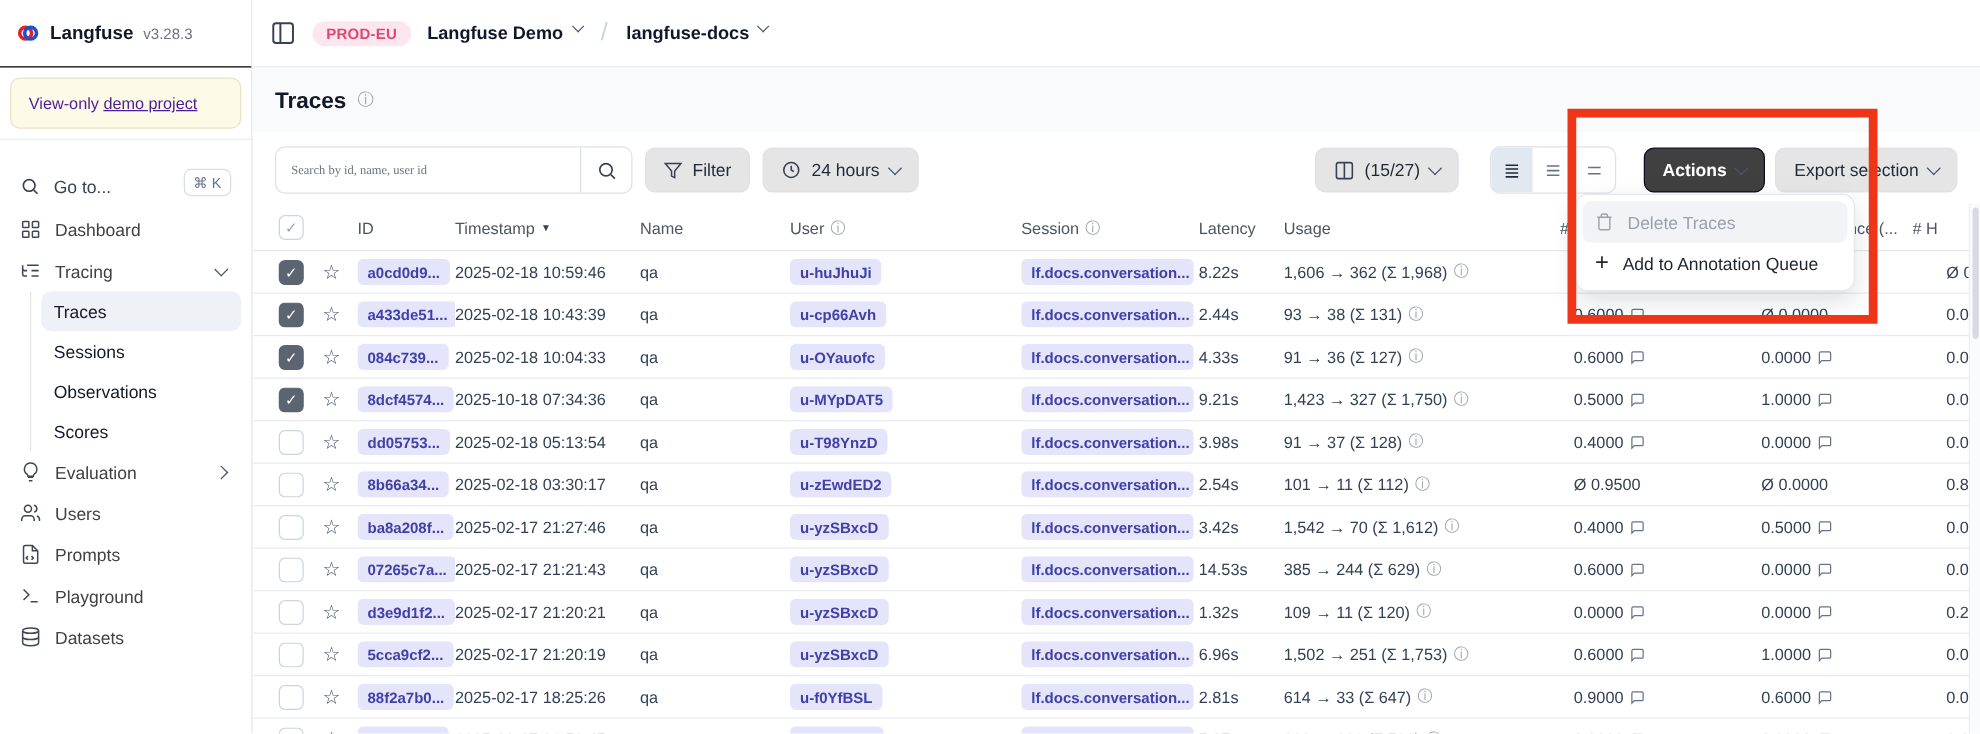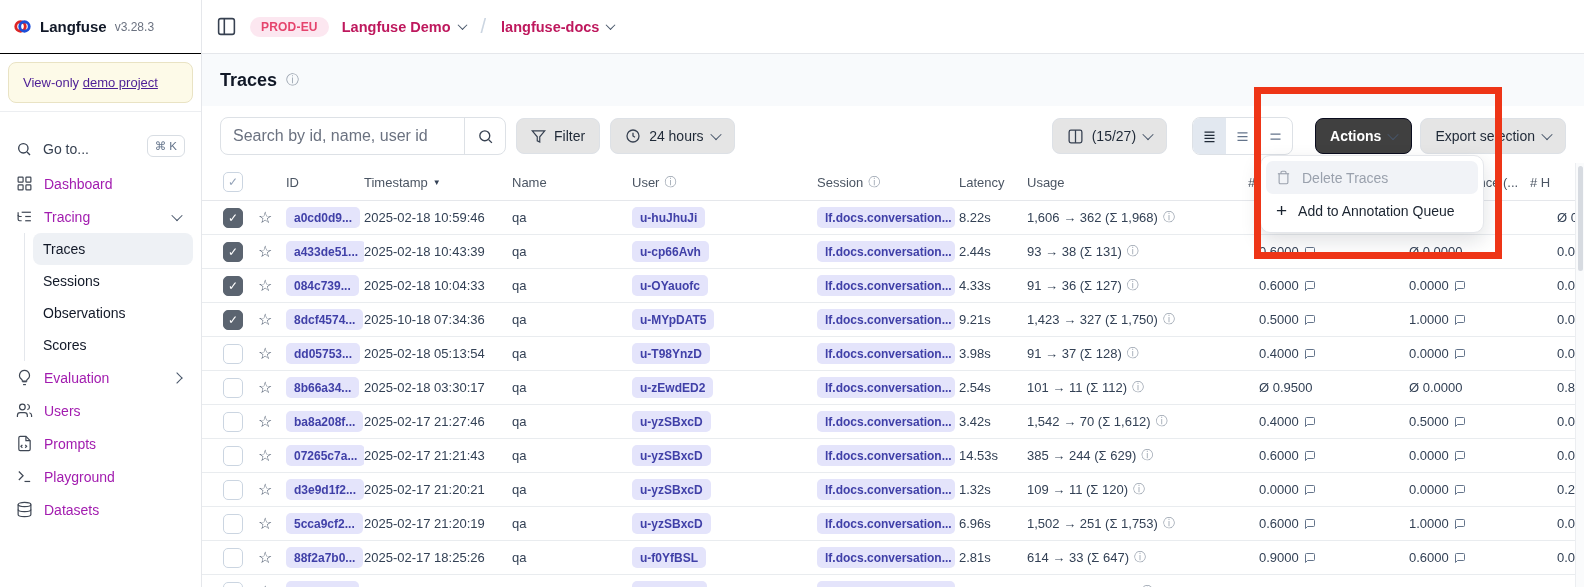--- a/index.html
+++ b/index.html
@@ -11,47 +11,47 @@
   .sidebar{width:201px;flex-shrink:0;border-right:1px solid #e5e7eb;background:#fff}
   .logo-row{height:53px;border-bottom:1px solid #000000;display:flex;align-items:center;padding:0 13px;gap:8px}
   .logo-name{font-weight:700;font-size:15px;color:#111827}
   .logo-ver{font-size:12px;color:#6b7280}
   .banner-wrap{padding:8px;border-bottom:1px solid #eceef1}
   .banner{background:#fdfae8;border:1px solid #e9e3c4;border-radius:8px;padding:12px 14px;font-size:13px;color:#4c1d95}
   .banner .lnk{text-decoration:underline;cursor:pointer}
   .goto{margin:11px 8px 2px;display:flex;align-items:flex-end;gap:11px;padding:0 8px;height:34px;font-size:14px;color:#374151}
   .kbd{margin-left:auto;border:1px solid #d8dde3;border-radius:6px;font-size:11.5px;color:#64748b;padding:3px 7px;background:#fff}
   .nav{padding:8px}
-  .nav-item{display:flex;align-items:center;gap:11px;height:33px;padding:0 8px;font-size:14px;border-radius:8px;color:#a21caf;cursor:pointer}
+  .nav-item{display:flex;align-items:center;gap:11px;height:33px;padding:0 8px;font-size:14px;border-radius:8px;color:#404040;cursor:pointer}
   .subnav{margin-left:16px;border-left:1px solid #e4e7ec;padding-left:8px}
   .sub-item{height:32px;display:flex;align-items:center;padding:0 10px;font-size:14px;border-radius:8px;color:#111827;cursor:pointer}
   .sub-item.active{background:#eef1f5}
   .chev{display:inline-block;width:7px;height:7px;border-right:1.6px solid #475569;border-bottom:1.6px solid #475569}
   .chev.down{transform:rotate(45deg) translate(-1px,-1px)}
   .chev.right{transform:rotate(-45deg)}
   .chev-end{margin-left:auto;margin-right:4px}
   .nav-icon{flex-shrink:0;display:flex}
 
   
   .main{flex:1;position:relative;overflow:hidden}
   .topbar{height:53px;border-bottom:1px solid #e5e7eb;display:flex;align-items:center;padding:0 14px;gap:13px;background:#fff}
   .badge-env{background:#fce7f0;color:#e5446d;font-size:12px;font-weight:600;padding:3px 11px;border-radius:12px;letter-spacing:.2px}
-  .crumb{display:flex;align-items:center;gap:8px;font-size:14.5px;font-weight:600;color:#be185d;cursor:pointer}
+  .crumb{display:flex;gap:8px;font-size:14.5px;font-weight:600;color:#0f172a;cursor:pointer}
   .crumb .chev{border-color:#475569;width:6px;height:6px}
   .slash{color:#cbd5e1;font-size:20px;font-weight:400;margin:0 2px}
 
   .page-head{height:52px;background:#f8fafc;display:flex;align-items:center;padding:0 18px;gap:9px}
   .page-title{font-size:18px;font-weight:700;color:#111827}
   .info{color:#9aa3af;font-size:12px}
   .page-head .info{font-size:13px}
 
   
   .toolbar{display:flex;align-items:center;padding:0 18px;margin-top:12px;height:36px}
   .search{width:284px;height:36px;border:1px solid #dde1e6;border-radius:8px;display:flex;align-items:stretch;overflow:hidden;background:#fff}
-  .search input{border:0;outline:0;flex:1;padding:0 12px;font-size:16px;color:#a21caf;font-family:Liberation Sans, sans-serif;background:transparent}
+  .search input{border:0;outline:0;flex:1;padding:0 12px;font-size:10px;color:#a21caf;font-family:Liberation Serif, serif;background:transparent}
   .search input::placeholder{color:#6b7280;opacity:1}
   .search-btn{width:40px;border-left:1px solid #dde1e6;display:flex;align-items:center;justify-content:center;cursor:pointer}
   .btn{height:36px;border:1px solid #dde1e6;border-radius:8px;background:#e5e5e5;display:flex;align-items:center;gap:8px;padding:0 14px;font-size:14px;color:#1f2937;cursor:pointer;white-space:nowrap}
   .ml10{margin-left:10px}
   .right{margin-left:auto;display:flex;align-items:center}
   .seg{display:flex;height:36px;border:1px solid #dde1e6;border-radius:8px;overflow:hidden;margin-left:25px;background:#fff}
   .seg-btn{width:33px;display:flex;align-items:center;justify-content:center;cursor:pointer}
   .seg-btn.active{background:#e2e8f0}
   .btn-dark{margin-left:22px;background:#404040;border-color:#0b0d1f;color:#fff;font-weight:700}
   .btn-dark .chev{border-color:#fff}

